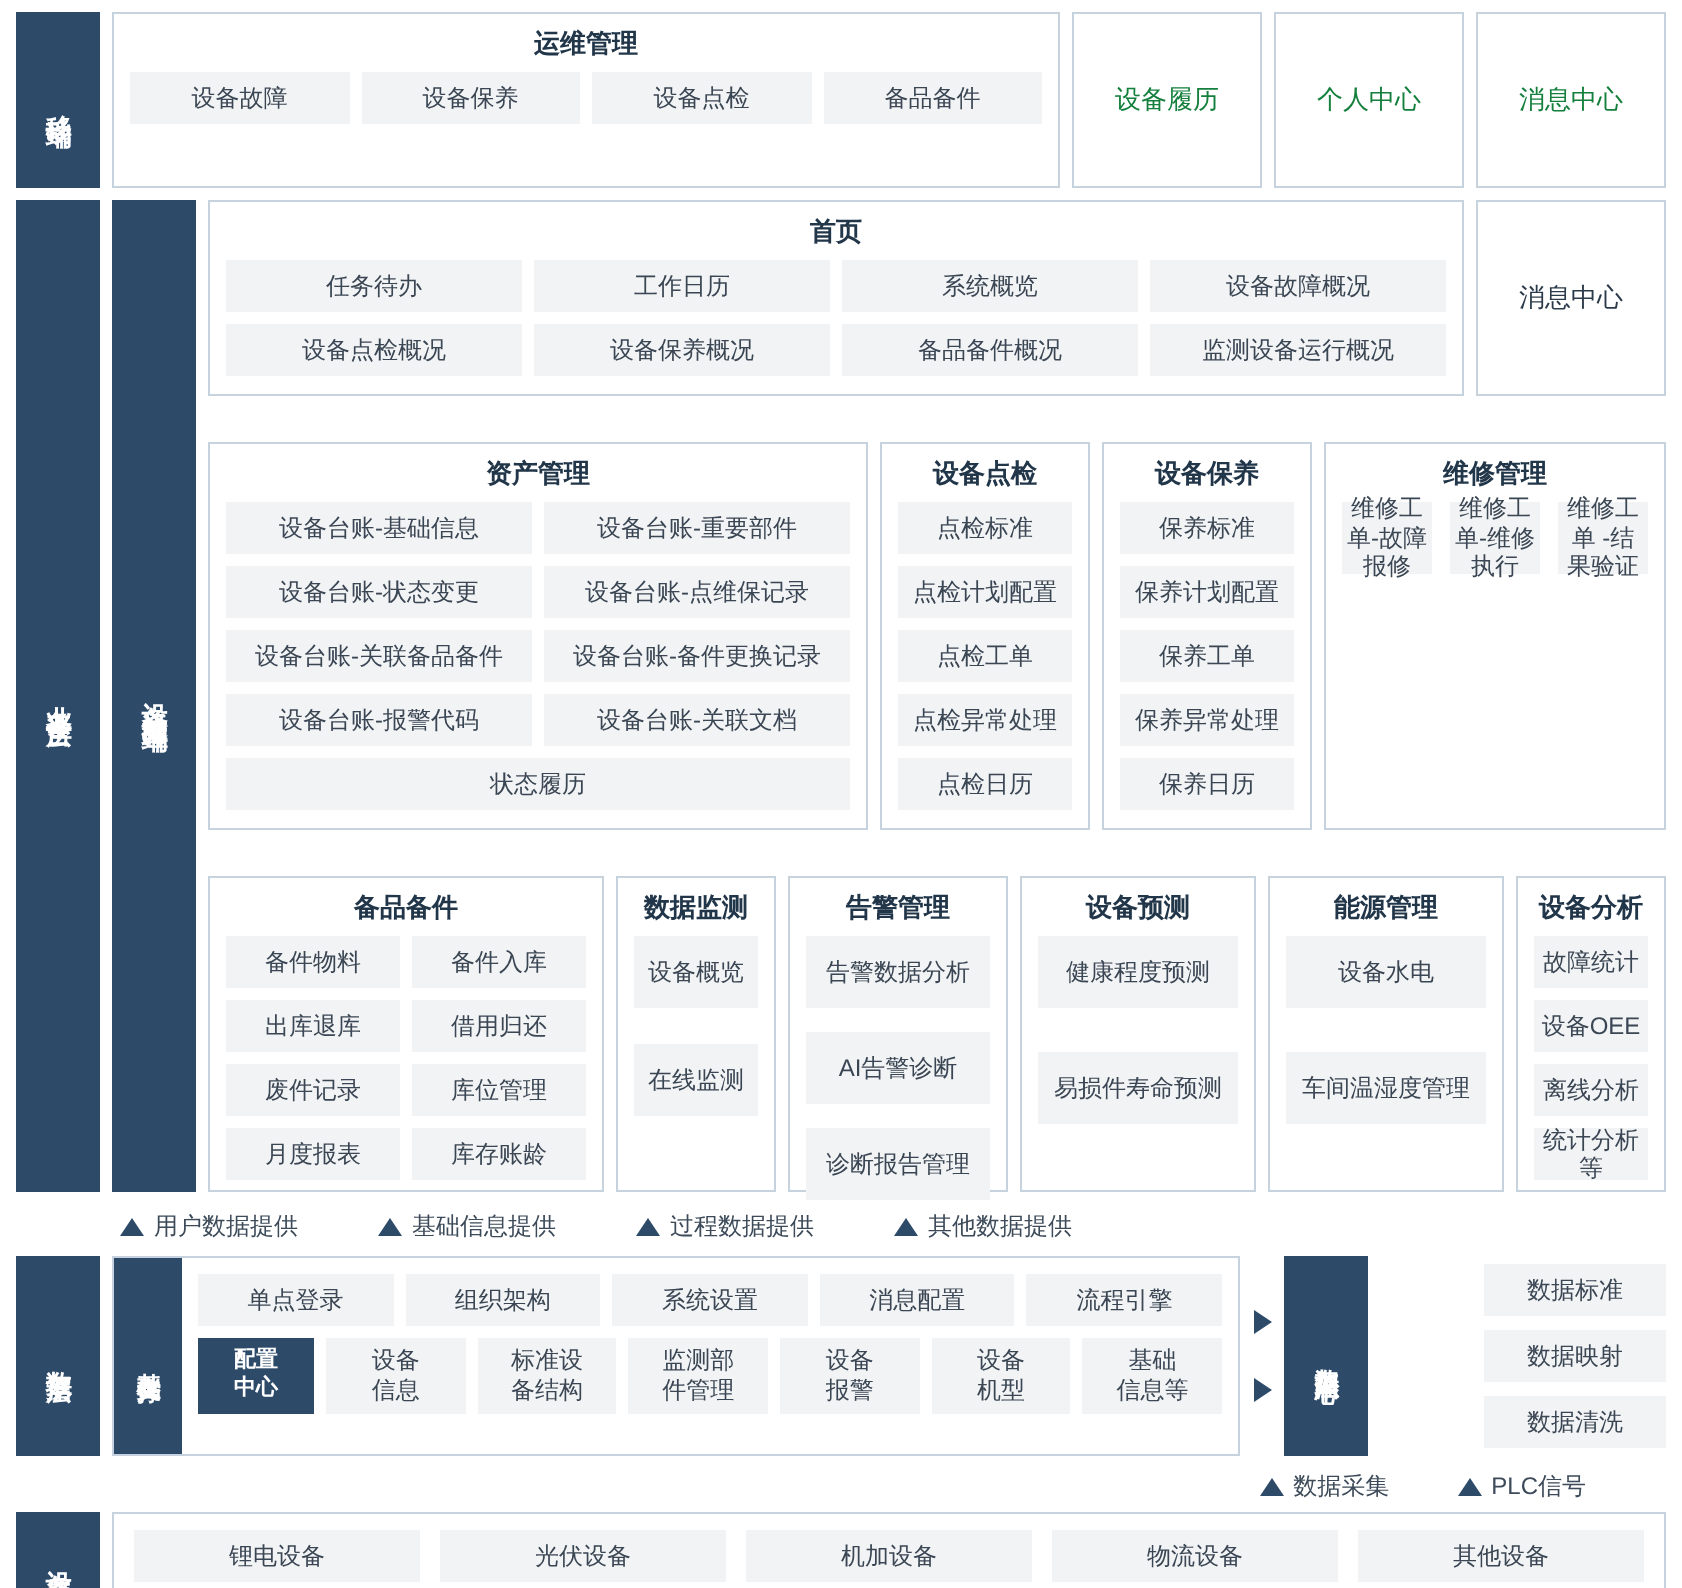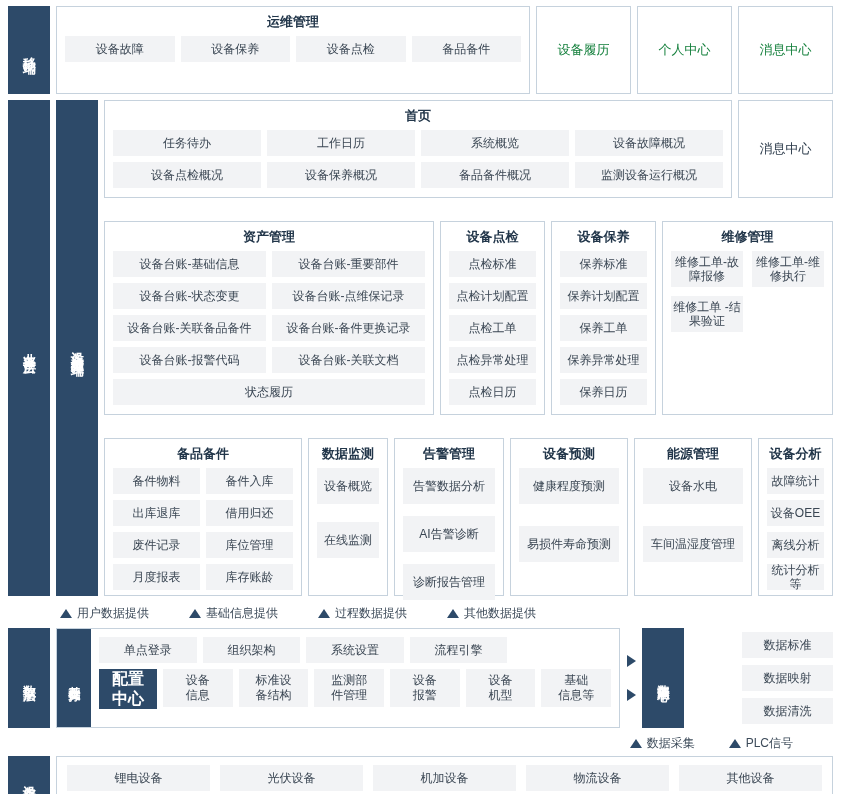--- a/index.html
+++ b/index.html
@@ -62,21 +62,21 @@
 
   .mid-row{display:flex;gap:6px;height:194px;}
   .asset-box{width:330px;}
   .asset-box .grid{grid-template-columns:1fr 1fr;}
   .asset-box .grid .span2{grid-column:1 / span 2;}
   .chk-box{width:105px;}
   .chk-box .grid{grid-template-columns:1fr;}
   .mnt-box{width:105px;}
   .mnt-box .grid{grid-template-columns:1fr;}
   .repair-box{flex:1;}
-  .repair-box .grid{grid-template-columns:1fr 1fr;gap:9px;}
+  .repair-box .grid{grid-template-columns:1fr 1fr 1fr;gap:9px;}
 
   .bot-row{display:flex;gap:6px;height:158px;}
   .spare-box{width:198px;}
   .spare-box .grid{grid-template-columns:1fr 1fr;}
   .dm-box{width:80px;}
   .dm-box .grid{grid-template-columns:1fr;gap:18px;}
   .alarm-box{width:110px;}
   .alarm-box .grid{grid-template-columns:1fr;gap:12px;}
   .pred-box{width:118px;}
   .pred-box .grid{grid-template-columns:1fr;gap:22px;}
@@ -104,21 +104,21 @@
   .data-box{flex:1;border:1px solid #c6d2dd;box-sizing:border-box;display:flex;}
   .support-label{
     width:34px;background:#2d4a69;color:#fff;font-size:12px;font-weight:bold;
     display:flex;align-items:center;justify-content:center;text-align:center;
     writing-mode:vertical-rl;text-orientation:upright;letter-spacing:1px;
   }
   .data-inner{flex:1;display:flex;flex-direction:column;gap:6px;padding:8px;}
   .data-inner .r1{display:grid;grid-template-columns:repeat(5,1fr);gap:6px;}
   .data-inner .r2{display:flex;gap:6px;}
   .cfg-center{
-    width:58px;background:#2d4a69;color:#fff;font-weight:bold;font-size:16px;
+    width:58px;background:#2d4a69;color:#fff;font-weight:bold;font-size:11px;
     display:flex;align-items:center;justify-content:center;text-align:center;
     line-height:1.25;box-sizing:border-box;
   }
   .data-inner .r2 .cell{flex:1;height:38px;line-height:1.25;}
   .gov-arrows{width:22px;display:flex;flex-direction:column;justify-content:center;align-items:center;gap:22px;}
   .gov-center{
     width:42px;background:#2d4a69;color:#fff;font-weight:bold;font-size:12px;
     display:flex;align-items:center;justify-content:center;text-align:center;
     writing-mode:vertical-rl;text-orientation:upright;letter-spacing:1px;
   }
@@ -314,20 +314,21 @@
   <div class="band row-data">
     <div class="side-label vertical">数据层</div>
     <div class="data-wrap">
       <div class="data-box">
         <div class="support-label">基础支撑</div>
         <div class="data-inner">
           <div class="r1">
             <div class="cell">单点登录</div>
             <div class="cell">组织架构</div>
             <div class="cell">系统设置</div>
+            <div class="cell">消息配置</div>
             <div class="cell">流程引擎</div>
           </div>
           <div class="r2">
             <div class="cfg-center" style="white-space:pre-line;">配置
 中心</div>
             <div class="cell" style="white-space:pre-line;">设备
 信息</div>
             <div class="cell" style="white-space:pre-line;">标准设
 备结构</div>
             <div class="cell" style="white-space:pre-line;">监测部

